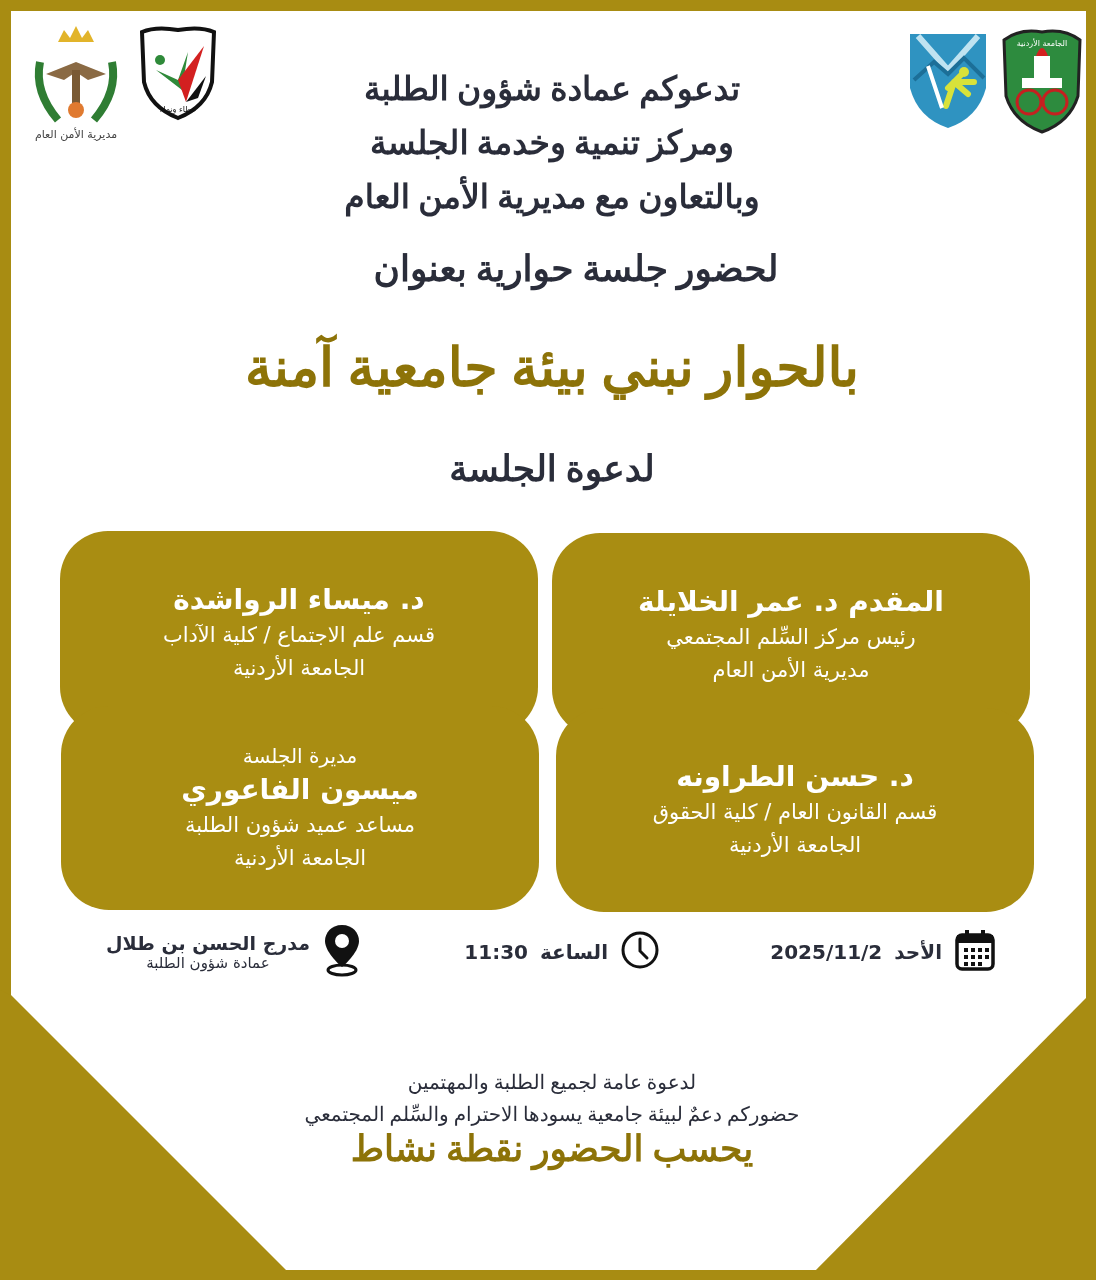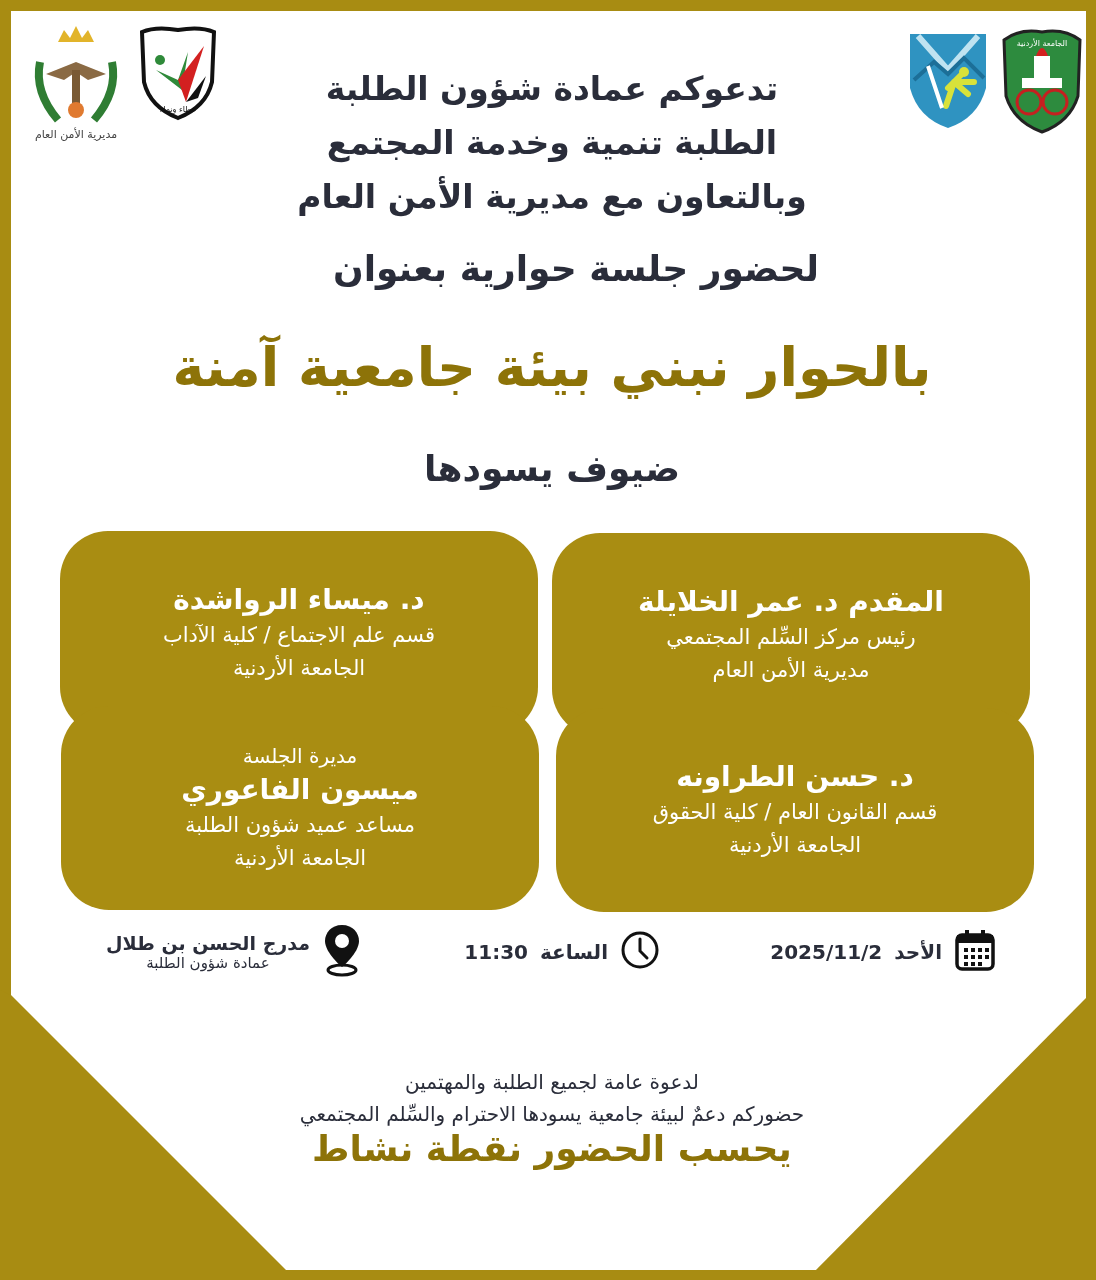--- a/index.html
+++ b/index.html
@@ -6,21 +6,21 @@
     html, body { width: 1096px; height: 1280px; overflow: hidden; background: #fff; }
     body { font-family: "DejaVu Sans", "Liberation Sans", sans-serif; position: relative; direction: rtl; }
     .frame { position: absolute; inset: 0; background: #a88c12; }
     .inner { position: absolute; left: 11px; top: 11px; right: 10px; bottom: 0; background: #fff; }
     .corner { position: absolute; bottom: 0; }
     .corner svg { display: block; }
     .logos { position: absolute; top: 22px; height: 130px; display: flex; gap: 12px; direction: ltr; }
     .logos.left { left: 28px; }
     .logos.right { right: 12px; }
     .logo { display:block; }
-    .center { position: absolute; left: 8px; right: 0; text-align: center; }
+    .center { position: absolute; left: 8px; right: 0; text-align: center; font-family: Liberation Serif, serif; }
     .dark { color: #2a2d3a; }
     .gold { color: #8d7308; }
     .hdr { top: 62px; font-size: 33px; font-weight: bold; line-height: 54px; }
     .subhdr { top: 248px; font-size: 36px; font-weight: bold; padding-left: 48px; }
     .title { top: 336px; font-size: 54px; font-weight: bold; }
     .guests { top: 448px; font-size: 36px; font-weight: bold; }
     .card { position: absolute; width: 478px; height: 204px; background: #a98d12; border-radius: 48px; color: #fff; text-align: center; display: flex; flex-direction: column; justify-content: center; }
     .card .name { font-size: 28px; font-weight: bold; line-height: 38px; }
     .card .line { font-size: 21px; line-height: 33px; }
     .card .role { font-size: 20px; line-height: 30px; }
@@ -91,27 +91,27 @@
       <rect x="22" y="52" width="40" height="10" fill="#fff"></rect>
       <circle cx="29" cy="76" r="12" fill="none" stroke="#c52020" stroke-width="3"></circle>
       <circle cx="55" cy="76" r="12" fill="none" stroke="#c52020" stroke-width="3"></circle>
       <text x="42" y="20" font-size="8" text-anchor="middle" fill="#fff">الجامعة الأردنية</text>
     </svg>
   </div>
 </div>
 
 <div class="center hdr dark">
   <div>تدعوكم عمادة شؤون الطلبة</div>
-  <div>الطلبة تنمية وخدمة المجتمع</div>
+  <div>ومركز تنمية وخدمة الجلسة</div>
   <div>وبالتعاون مع مديرية الأمن العام</div>
 </div>
 
 <div class="center subhdr dark">لحضور جلسة حوارية بعنوان</div>
 <div class="center title gold">بالحوار نبني بيئة جامعية آمنة</div>
-<div class="center guests dark">ضيوف يسودها</div>
+<div class="center guests dark">لدعوة الجلسة</div>
 
 <div class="card" style="left:552px; top:533px;">
   <div class="name">المقدم د. عمر الخلايلة</div>
   <div class="line">رئيس مركز السِّلم المجتمعي</div>
   <div class="line">مديرية الأمن العام</div>
 </div>
 <div class="card" style="left:60px; top:531px;">
   <div class="name">د. ميساء الرواشدة</div>
   <div class="line">قسم علم الاجتماع / كلية الآداب</div>
   <div class="line">الجامعة الأردنية</div>

